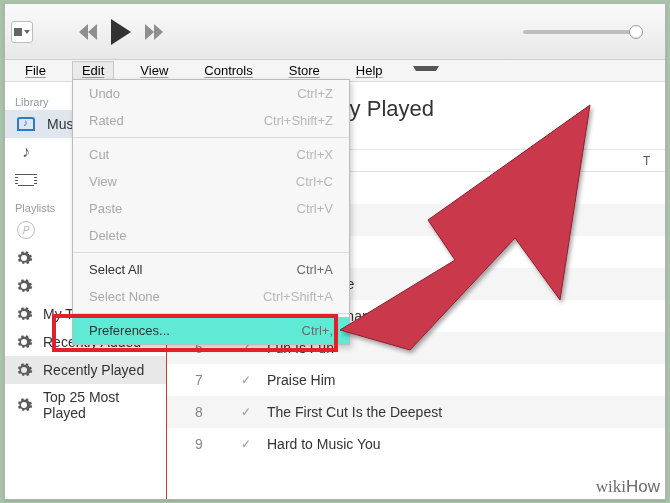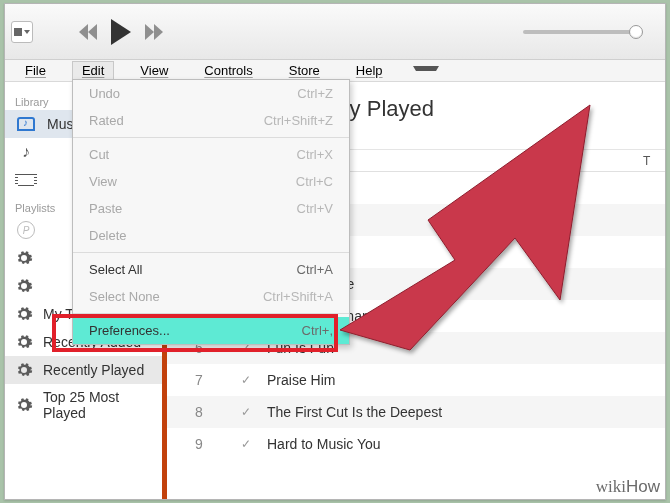--- a/index.html
+++ b/index.html
@@ -16,21 +16,21 @@
   .next .a,.next .b { border-top:8px solid transparent; border-bottom:8px solid transparent; border-left:9px solid #8f8f8f; }
   .playbtn { width:0; height:0; border-top:13px solid transparent; border-bottom:13px solid transparent; border-left:20px solid #333; margin:0 4px; }
   .vol { margin-left:auto; margin-right:26px; display:flex; align-items:center; }
   .track { width:116px; height:4px; background:#bdbdbd; border-radius:2px; position:relative; }
   .knob { position:absolute; right:-4px; top:-5px; width:14px; height:14px; background:#fff; border:1px solid #999; border-radius:50%; box-shadow: inset 0 -1px 1px rgba(0,0,0,.1); }
   .menubar { height:22px; background:#f5f5f5; border-bottom:1px solid #d9d9d9; display:flex; align-items:center; padding-left:10px; gap:16px; font-size:13px; }
   .menubar span { padding:2px 10px; text-decoration: underline; text-decoration-color: rgba(0,0,0,.35); text-underline-offset: 2px; }
   .menubar .active { background:#eaeaea; border:1px solid #c8c8c8; padding:1px 9px; }
   .mcaret { margin-left:4px; display:inline-block; border-left:3px solid transparent; border-right:3px solid transparent; border-top:5px solid #555; vertical-align: middle; }
   .content { display:flex; height: calc(100% - 56px - 22px); }
-  .sidebar { width: 162px; border-right:5px solid #c2410c; padding-top:6px; }
+  .sidebar { width: 162px; border-right:1px solid #c2410c; padding-top:6px; }
   .side-head { font-size:11px; color:#9a9a9a; padding:8px 10px 2px; }
   .side-item { display:flex; align-items:center; gap:10px; padding:5px 10px; font-size:14px; color:#333; }
   .side-item.sel { background:#dfe6ee; }
   .ic { width:22px; height:18px; display:flex; align-items:center; justify-content:center; }
   .ic-music { border:2px solid #2f78d0; border-radius:3px 3px 0 0; width:18px; height:14px; position:relative; }
   .ic-music::after { content:"♪"; position:absolute; font-size:10px; left:4px; top:-2px; color:#2f78d0; }
   .ic-note { font-size:16px; color:#555; }
   .ic-vid { width:18px; height:12px; border:1px solid #555; position:relative; }
   .ic-vid::before,.ic-vid::after { content:""; position:absolute; top:-1px; bottom:-1px; width:3px; background: repeating-linear-gradient(#555 0 1px,#fff 1px 3px); }
   .ic-vid::before{left:-3px} .ic-vid::after{right:-3px}

